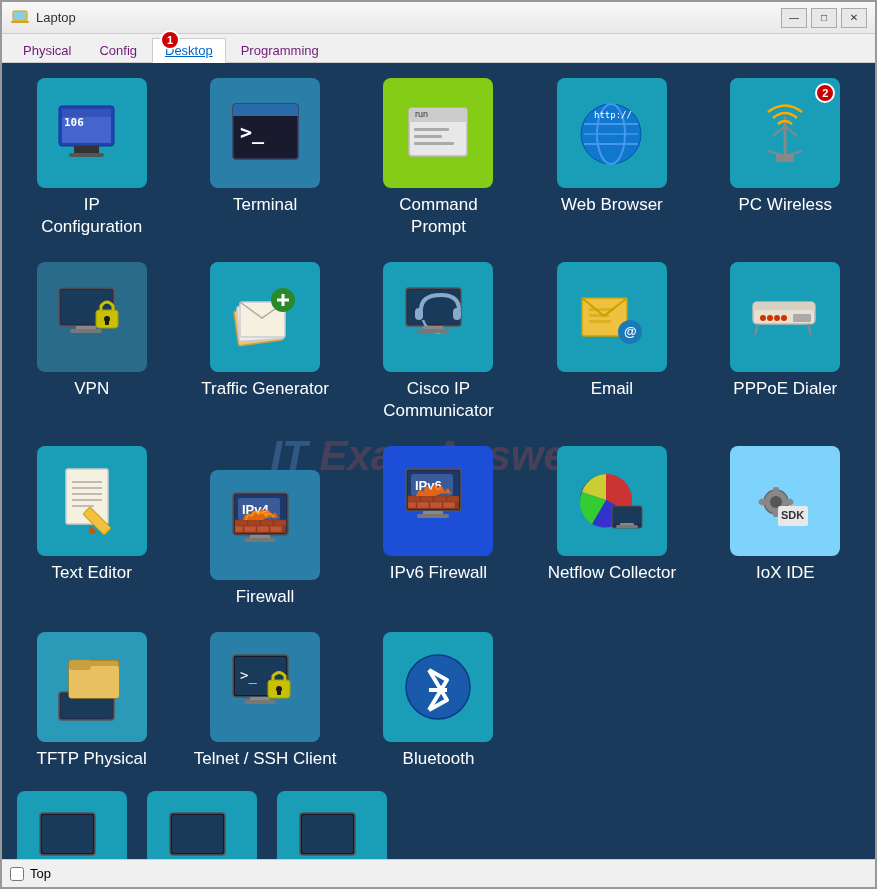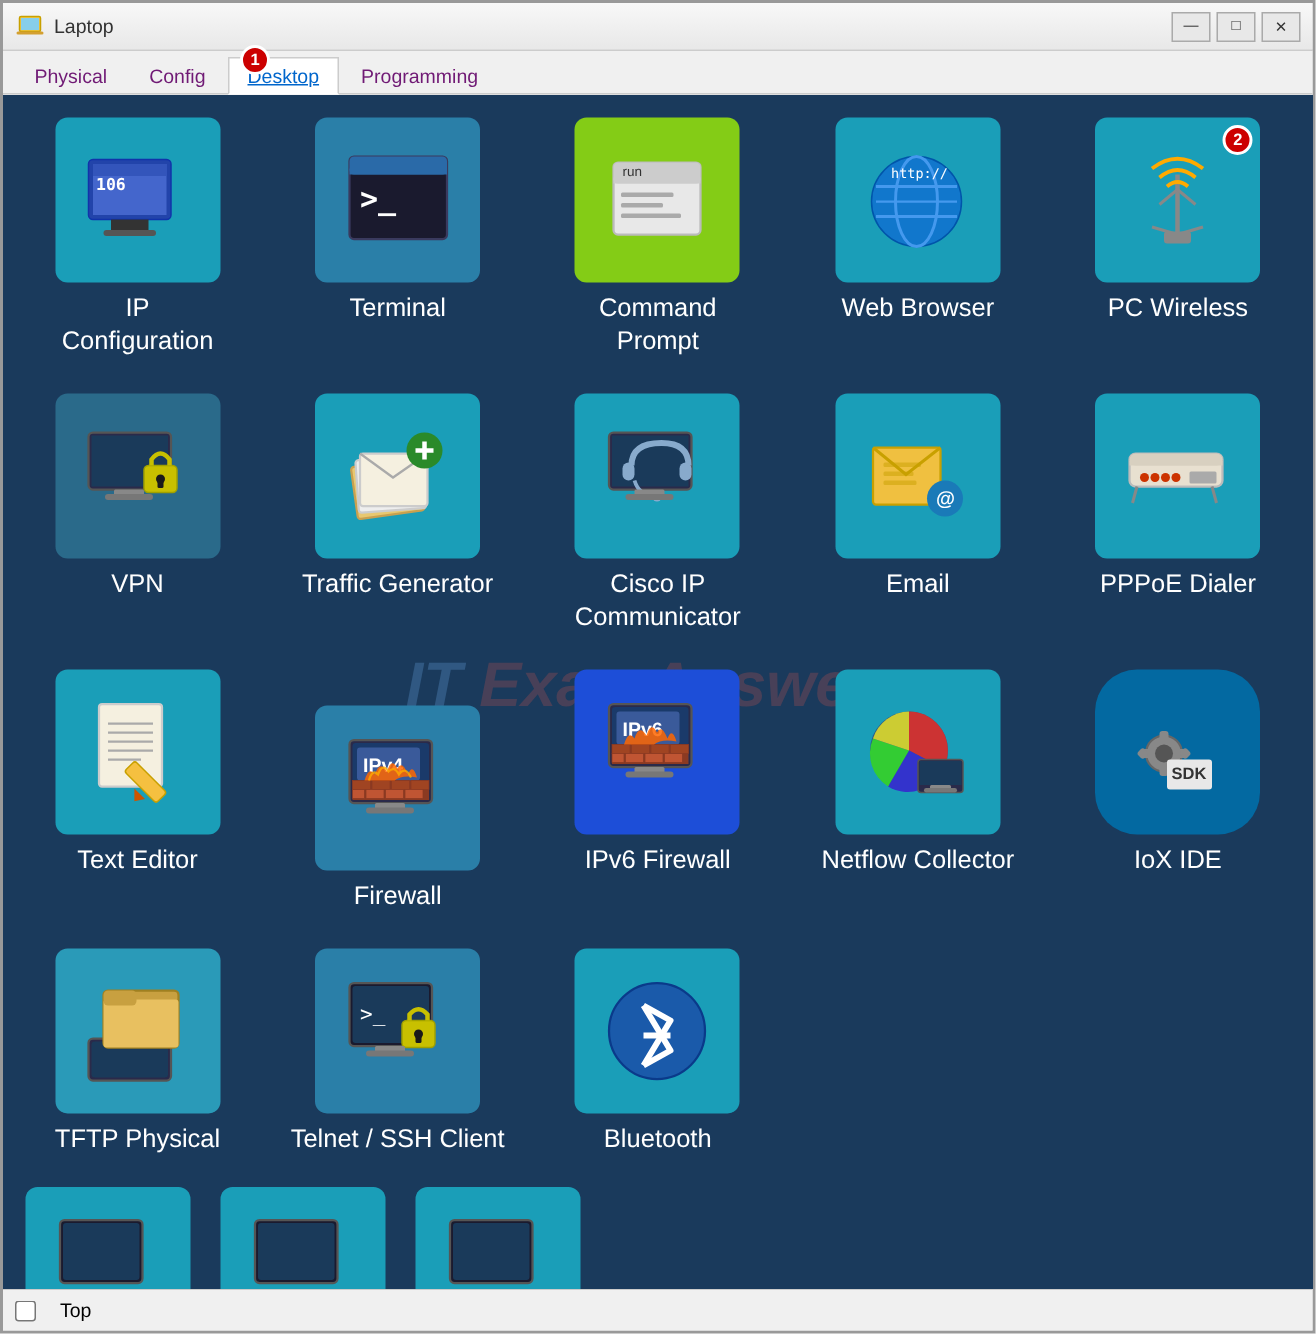--- a/index.html
+++ b/index.html
@@ -187,42 +187,42 @@
       text-align: center;
       line-height: 1.3;
     }
 
     .bottom-bar {
       background: #f0f0f0;
       border-top: 1px solid #ccc;
       padding: 4px 8px;
       display: flex;
       align-items: center;
-      gap: 16px;
+      gap: 6px;
       height: 28px;
     }
 
     
     .ip-config-icon { background: #1a9eb8; }
     .dialup-icon { background: #1a9eb8; }
     .terminal-icon { background: #2a7fa8; }
     .cmd-icon { background: #84cc16; }
     .webbrowser-icon { background: #1a9eb8; }
     .pcwireless-icon { background: #1a9eb8; }
     .vpn-icon { background: #2a6a8a; }
     .traffic-icon { background: #1a9eb8; }
     .mib-icon { background: #1a9eb8; }
     .communicator-icon { background: #1a9eb8; }
     .email-icon { background: #1a9eb8; }
     .pppoe-icon { background: #1a9eb8; }
     .texteditor-icon { background: #1a9eb8; }
     .firewall-icon { background: #2a7fa8; margin-top: 24px; }
     .ipv6firewall-icon { background: #1d4ed8; }
     .netflow-icon { background: #1a9eb8; }
-    .ioxide-icon { background: #0369a1; border-radius: 28px; }
+    .ioxide-icon { background: #7dd3fc; }
     .tftp-icon { background: #2a9ab8; }
     .telnet-icon { background: #2a7fa8; }
     .bluetooth-icon { background: #1a9eb8; }
   </style>
 </head>
 <body>
 
 <div class="window">
 
   <div class="title-bar">

